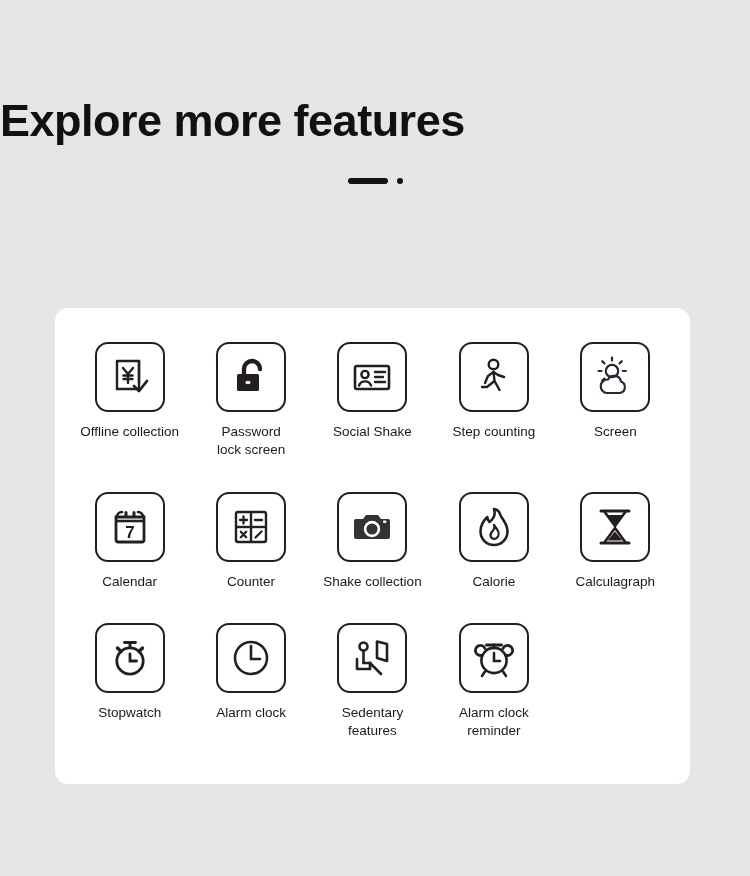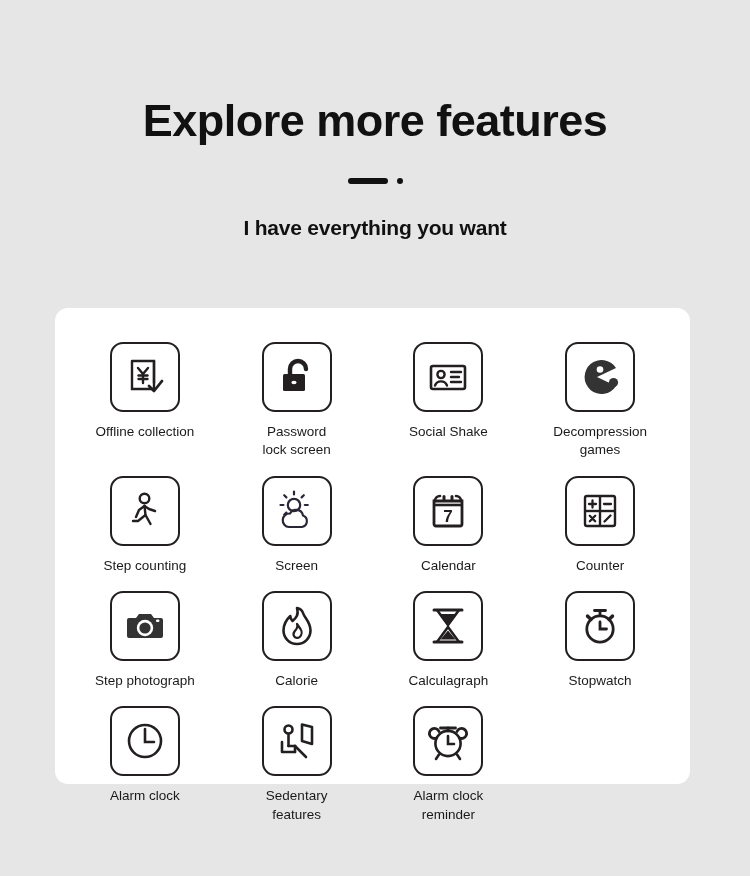--- a/index.html
+++ b/index.html
@@ -18,21 +18,21 @@
   .page {
     position: relative;
     width: 750px;
     height: 876px;
     box-sizing: border-box;
   }
 
   
   .header {
     padding-top: 96px;
-    text-align: center;
+    text-align: left;
   }
   .page-title {
     font-size: 45px;
     font-weight: bold;
     letter-spacing: -0.5px;
     color: #111111;
     line-height: 1.1;
     margin: 0;
   }
   .divider {
@@ -73,22 +73,22 @@
     width: 635px;
     height: 476px;
     background: #ffffff;
     border-radius: 13px;
     box-sizing: border-box;
     padding: 34px 14px 20px;
   }
 
   .features-grid {
     display: grid;
-    grid-template-columns: repeat(4, 1fr);
-    row-gap: 16px;
+    grid-template-columns: repeat(5, 1fr);
+    row-gap: 32px;
   }
 
   .feature-item {
     display: flex;
     flex-direction: column;
     align-items: center;
   }
 
   .icon-box {
     width: 70px;
@@ -121,21 +121,20 @@
 <div class="page">
 
   <div class="header">
     <h1 class="page-title">Explore more features</h1>
 
     <div class="divider">
       <span class="divider-dash"></span>
       <span class="divider-dot"></span>
     </div>
 
-    <p class="page-subtitle">I have everything you want</p>
   </div>
 
   <div class="features-card">
     <div class="features-grid">
 
       <div class="feature-item">
         <div class="icon-box">
           <svg width="44" height="44" viewBox="0 0 44 44" fill="none" stroke="#231f20" stroke-width="2.4">
             <path d="M9 6 H31 V28" stroke-linecap="round"></path>
             <path d="M31 6 V34 H9 V6" fill="none"></path>
@@ -168,31 +167,20 @@
             <circle cx="15" cy="19.5" r="3.6" fill="none" stroke="#231f20" stroke-width="2.4"></circle>
             <path d="M9 30.5 a6.4 6.4 0 0 1 12 0" fill="none" stroke="#231f20" stroke-width="2.4" stroke-linecap="round"></path>
             <path d="M25 17 H35" stroke="#231f20" stroke-width="2.4" stroke-linecap="round"></path>
             <path d="M25 22 H33" stroke="#231f20" stroke-width="2.4" stroke-linecap="round"></path>
             <path d="M25 27 H35" stroke="#231f20" stroke-width="2.4" stroke-linecap="round"></path>
           </svg>
         </div>
         <div class="feature-label">Social Shake</div>
       </div>
 
-      <div class="feature-item">
-        <div class="icon-box">
-          <svg width="44" height="44" viewBox="0 0 44 44">
-            <path d="M19 22 L38 13 A17 17 0 1 0 38 31 Z" fill="#333333"></path>
-            <circle cx="22" cy="14.5" r="3.3" fill="#ffffff"></circle>
-            <circle cx="35.5" cy="27.5" r="4.6" fill="#333333"></circle>
-          </svg>
-        </div>
-        <div class="feature-label">Decompression
-games</div>
-      </div>
 
       <div class="feature-item">
         <div class="icon-box">
           <svg width="44" height="44" viewBox="0 0 44 44" fill="none" stroke="#231f20" stroke-width="2.4" stroke-linecap="round" stroke-linejoin="round">
             <circle cx="21.5" cy="9.5" r="4.8"></circle>
             <path d="M21.5 17 L16 21 L13 28"></path>
             <path d="M21.5 17 L26 20 L32 22"></path>
             <path d="M21.5 17 L22.5 26 L27.5 35"></path>
             <path d="M22.5 26 L15 32 H10"></path>
           </svg>
@@ -248,21 +236,21 @@
 
       <div class="feature-item">
         <div class="icon-box">
           <svg width="44" height="44" viewBox="0 0 44 44">
             <path d="M6 14 h7 l3 -4 h12 l3 4 h7 a2 2 0 0 1 2 2 v16 a2 2 0 0 1 -2 2 H6 a2 2 0 0 1 -2 -2 V16 a2 2 0 0 1 2 -2 Z" fill="#333333"></path>
             <circle cx="22" cy="24" r="8.2" fill="#ffffff"></circle>
             <circle cx="22" cy="24" r="5.6" fill="#333333"></circle>
             <rect x="33" y="15.5" width="3.4" height="2.6" rx="1" fill="#ffffff"></rect>
           </svg>
         </div>
-        <div class="feature-label">Step photograph</div>
+        <div class="feature-label">Shake collection</div>
       </div>
 
       <div class="feature-item">
         <div class="icon-box">
           <svg width="44" height="44" viewBox="0 0 44 44" fill="none" stroke="#231f20" stroke-width="2.6" stroke-linejoin="round" stroke-linecap="round">
             <path d="M22 4 c2 7 -1 10 -4.5 13 c-1.5 -1.5 -2.2 -3.2 -2.2 -5 C11 16 8.5 21 8.5 26.5 A13.5 13.5 0 0 0 35.5 26.5 c0 -9 -6 -12.5 -7.5 -17.5 c-0.8 -2.6 -3.5 -4.5 -6 -5 Z"></path>
             <path d="M22 20 c1.5 3.5 -1 5.5 -2.5 7.5 c-1.2 1.6 -1.3 3.6 -0.2 5 c1.3 1.7 3.8 1.9 5.4 0.5 c2.2 -1.9 2.5 -5.4 0.8 -8 Z" stroke-width="2.2"></path>
           </svg>
         </div>
         <div class="feature-label">Calorie</div>

